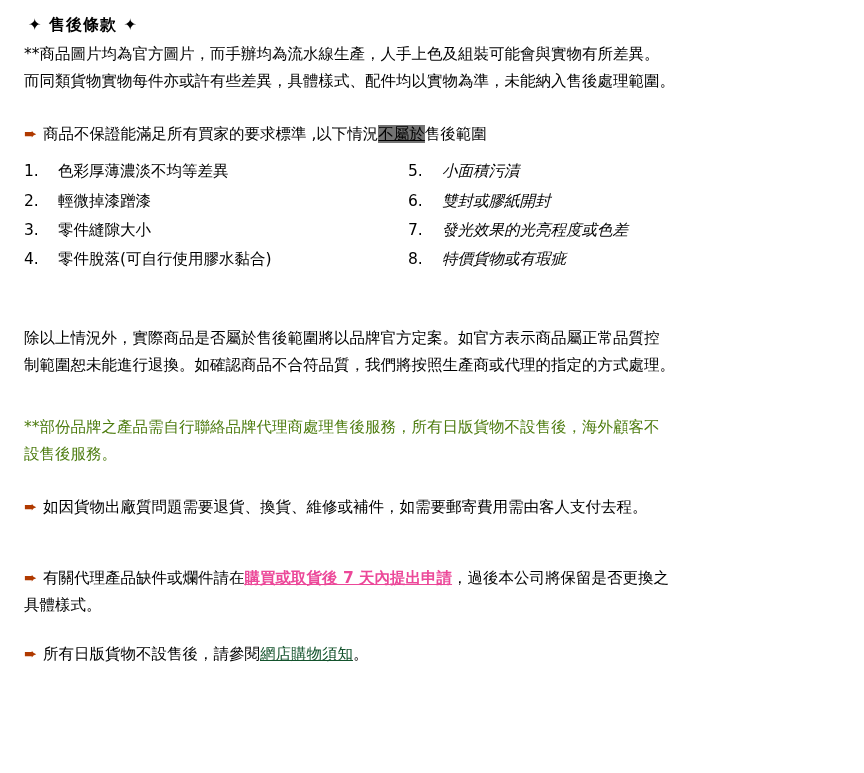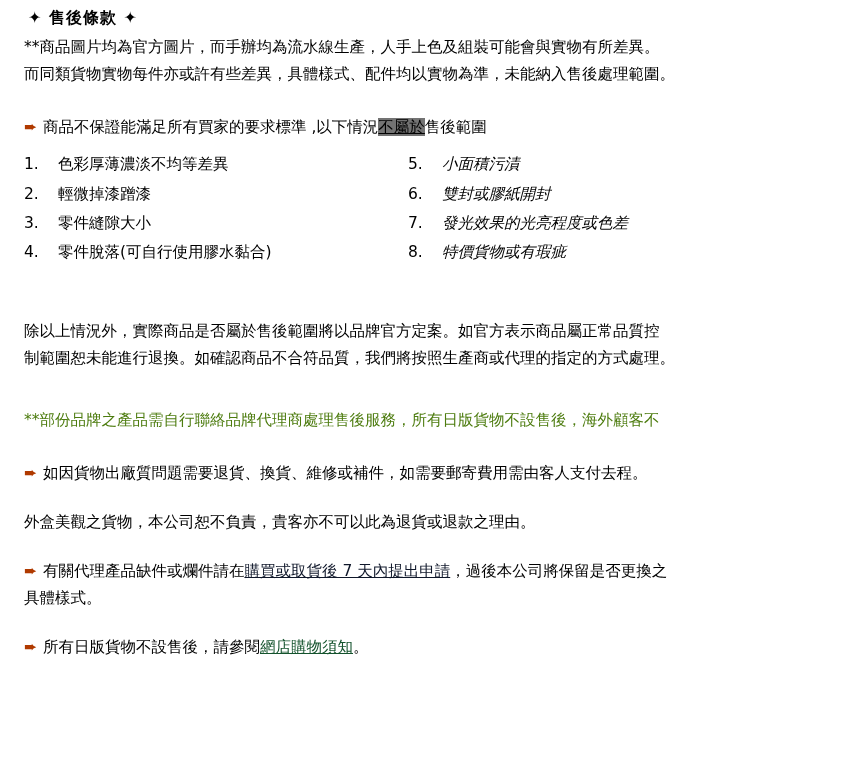--- a/index.html
+++ b/index.html
@@ -9,21 +9,21 @@
   }
   body {
     width: 864px;
     height: 773px;
     font-family: "DejaVu Sans", "Liberation Sans", sans-serif;
     color: #000000;
     font-size: 16px;
     overflow: hidden;
   }
   .page {
-    padding: 8px 14px 0 24px;
+    padding: 15px 14px 0 24px;
     box-sizing: border-box;
     width: 864px;
   }
   .title {
     font-size: 16px;
     font-weight: bold;
     letter-spacing: 1px;
     margin: 0 0 6px 4px;
   }
   p.para {
@@ -40,22 +40,23 @@
     margin-right: 6px;
   }
   .hl {
     background: #737373;
     text-decoration: underline;
   }
   .redbold {
     color: #4d7c0f;
   }
   .redu {
-    color: #0f172a;
+    color: #ec4899;
     text-decoration: underline;
+    font-weight: bold;
   }
   .link {
     color: #14532d;
   }
   table.list {
     border-collapse: collapse;
     margin: 10px 0 0 0;
     width: 820px;
   }
   table.list td {
@@ -128,30 +129,30 @@
     </table>
 
   <div style="height:52px"></div>
 
   <p class="para">除以上情況外，實際商品是否屬於售後範圍將以品牌官方定案。如官方表示商品屬正常品質控</p>
   <p class="para">制範圍恕未能進行退換。如確認商品不合符品質，我們將按照生產商或代理的指定的方式處理。</p>
 
   <div style="height:34px"></div>
 
   <p class="para redbold">**部份品牌之產品需自行聯絡品牌代理商處理售後服務，所有日版貨物不設售後，海外顧客不</p>
+  <p class="para redbold">設售後服務。</p>
 
   <div style="height:26px"></div>
 
   <p class="para">
     <span class="arrow">➨</span><span>如因貨物出廠質問題需要退貨、換貨、維修或補件，如需要郵寄費用需由客人支付去程。</span>
   </p>
 
   <div style="height:22px"></div>
 
-  <p class="para">外盒美觀之貨物，本公司恕不負責，貴客亦不可以此為退貨或退款之理由。</p>
 
   <div style="height:22px"></div>
 
   <p class="para">
     <span class="arrow">➨</span><span>有關代理產品缺件或爛件請在</span><span class="redu">購買或取貨後 7 天內提出申請</span><span>，過後本公司將保留是否更換之</span>
   </p>
   <p class="para">具體樣式。</p>
 
   <div style="height:22px"></div>
 

